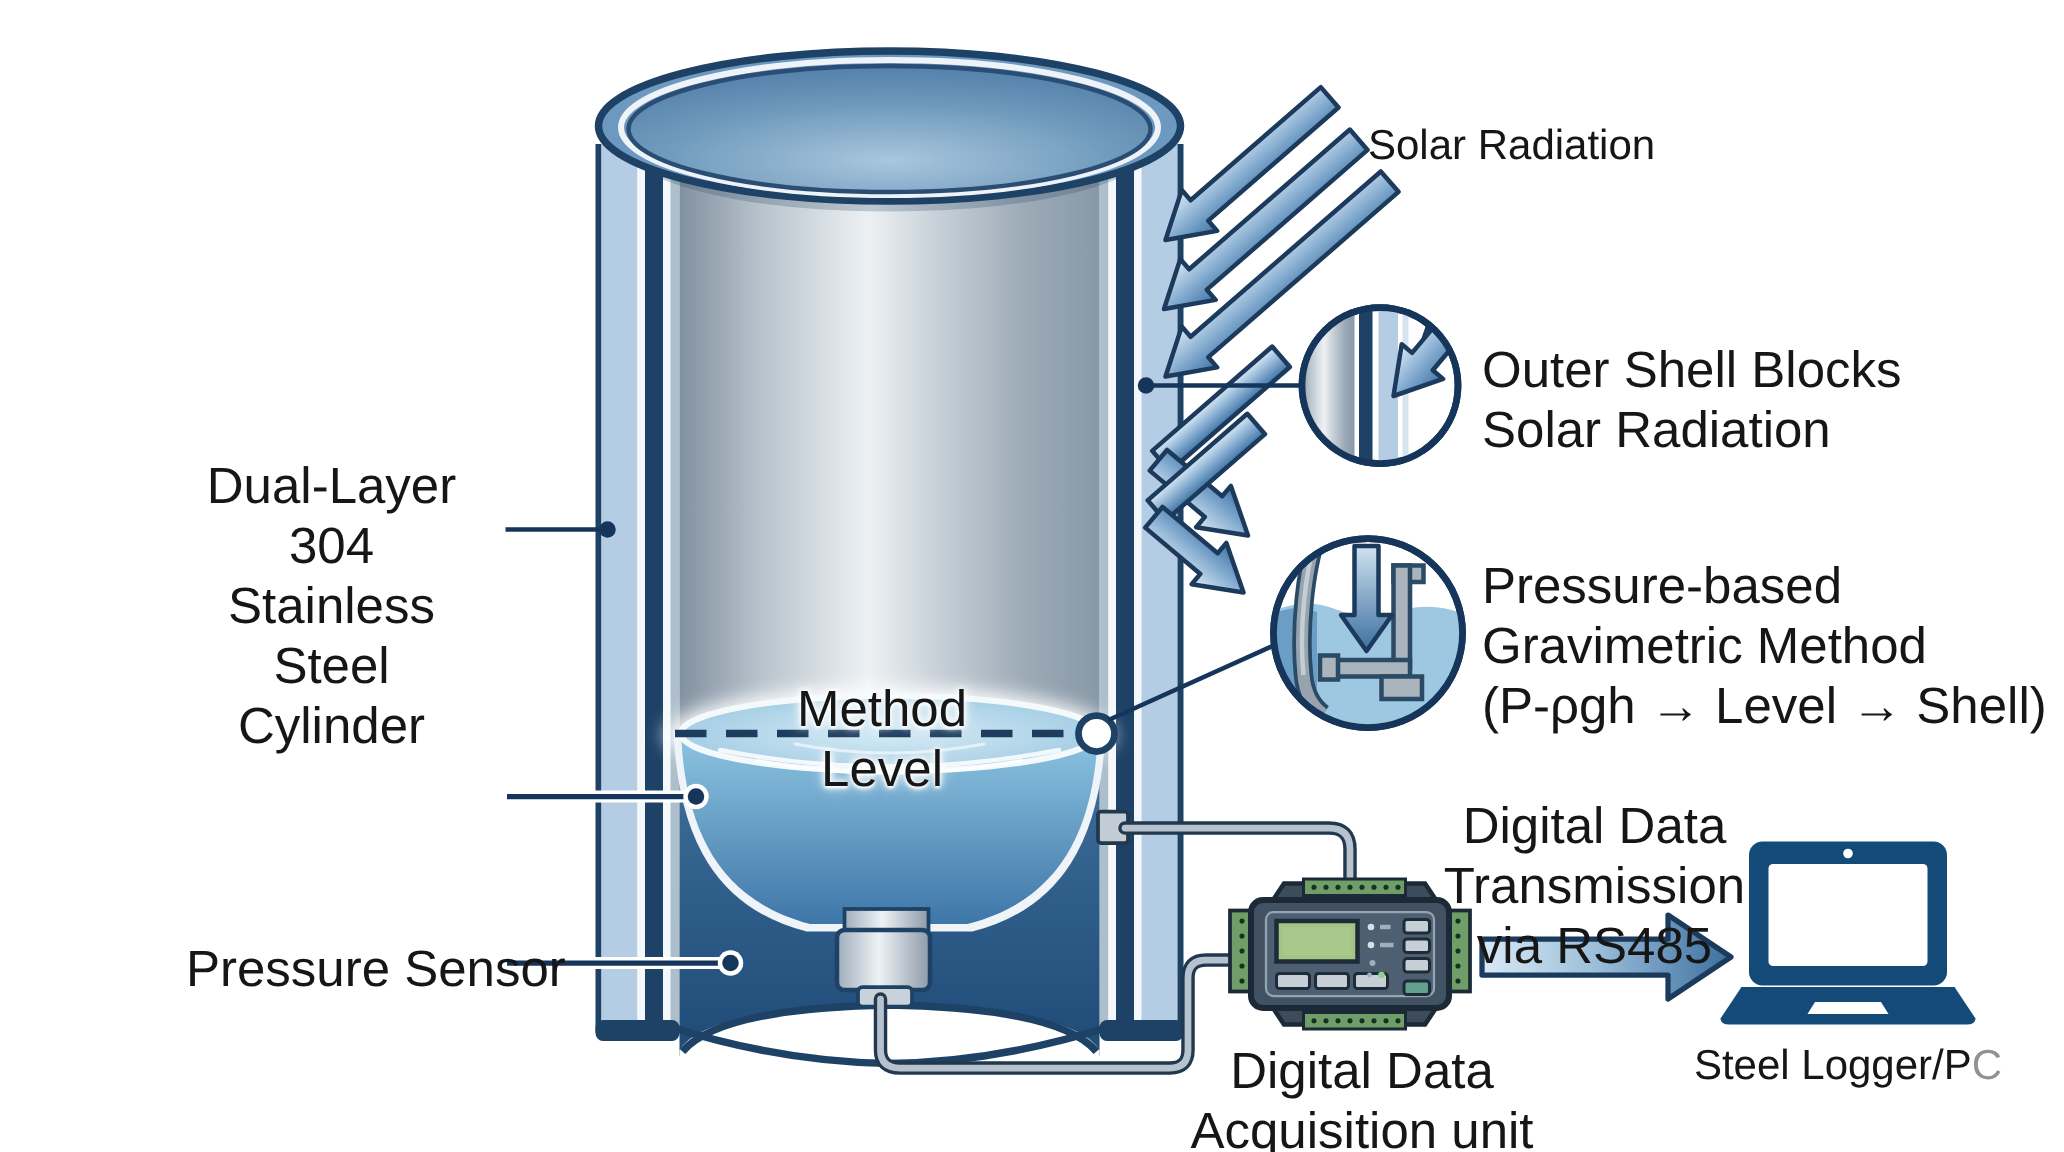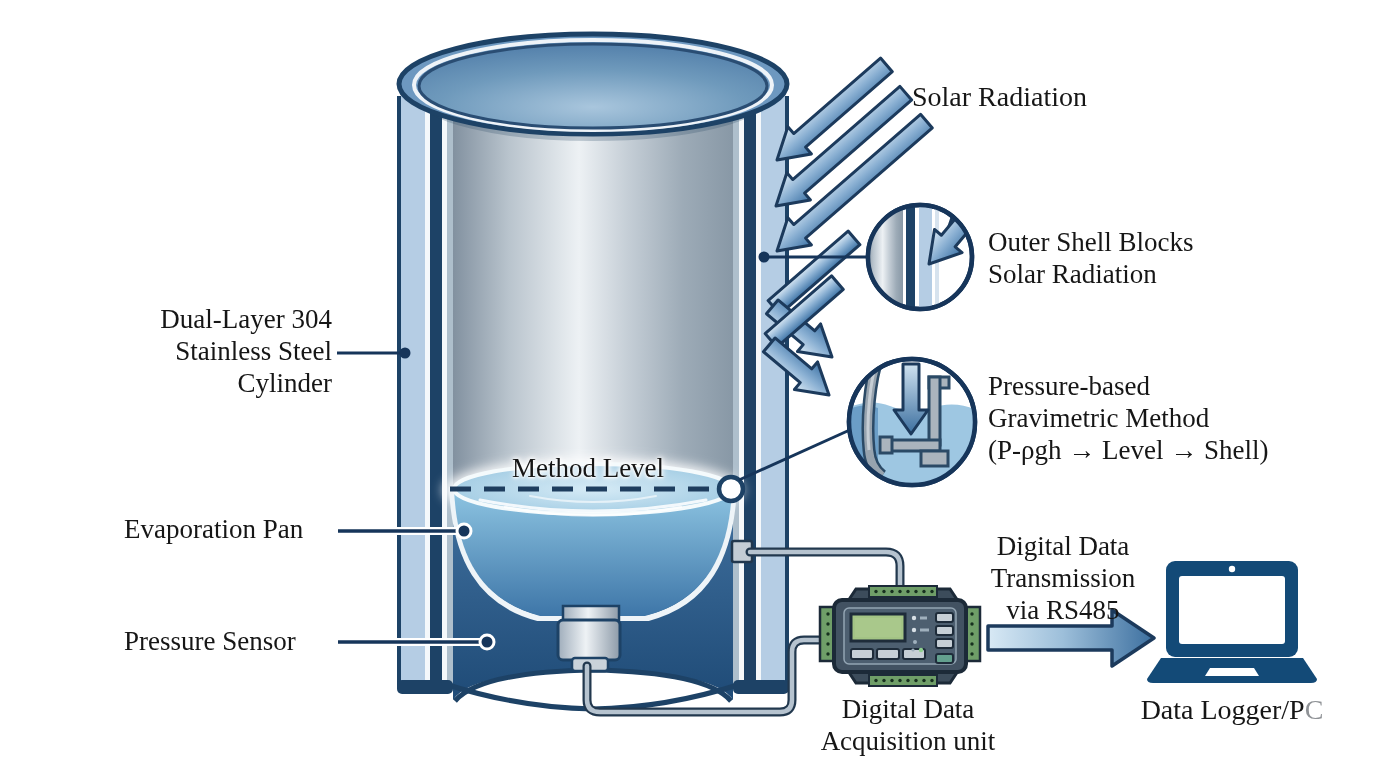--- a/index.html
+++ b/index.html
@@ -1,19 +1,19 @@
 <!DOCTYPE html>
 <html><head>
 <meta charset="utf-8">
 <style>
   html,body{margin:0;padding:0;background:#fff;}
   #stage{position:relative;width:1376px;height:768px;background:#fff;overflow:hidden;
-         font-family:Liberation Serif, serif;}
+         font-family:Liberation Sans, sans-serif;}
   #art{position:absolute;left:0;top:0;}
-  .lbl{position:absolute;font-size:27px;line-height:1.18;color:#161616;white-space:pre-line;}
+  .lbl{position:absolute;font-size:34px;line-height:1.18;color:#161616;white-space:pre-line;}
   .r{text-align:right;}
   .c{text-align:center;}
   .halo{text-shadow:0 0 4px #fff,0 0 6px #fff,0 0 10px #fff,0 1px 2px #fff;}
   .gray{color:#8f9296;}
 </style>
 </head>
 <body>
 
 <div id="stage">
 
@@ -295,32 +295,31 @@
 
 <div class="lbl" style="left:912px;top:80px;font-size:28px;">Solar Radiation</div>
 
 <div class="lbl" style="left:988px;top:227px;">Outer Shell Blocks
 Solar Radiation</div>
 
 <div class="lbl" style="left:988px;top:371px;">Pressure-based
 Gravimetric Method
 (P-ρgh → Level → Shell)</div>
 
-<div class="lbl r" style="left:110px;top:304px;width:222px;">Dual-Layer 304
+<div class="lbl r" style="left:110px;top:304px;width:222px;text-align:center;">Dual-Layer 304
 Stainless Steel
 Cylinder</div>
 
 <div class="lbl c halo" style="left:493px;top:453px;width:190px;">Method Level</div>
 
-<div class="lbl" style="left:124px;top:514px;">Evaporation Pan</div>
 
 <div class="lbl" style="left:124px;top:626px;">Pressure Sensor</div>
 
 <div class="lbl c" style="left:958px;top:531px;width:210px;">Digital Data
 Transmission
 via RS485</div>
 
 <div class="lbl c" style="left:783px;top:694px;width:250px;">Digital Data
 Acquisition unit</div>
 
-<div class="lbl c" style="left:1117px;top:693px;width:230px;font-size:28px;"><span>Data Logger/P</span><span class="gray">C</span></div>
+<div class="lbl c" style="left:1117px;top:693px;width:230px;font-size:28px;"><span>Steel Logger/P</span><span class="gray">C</span></div>
 
 </div>
 
 </body></html>

